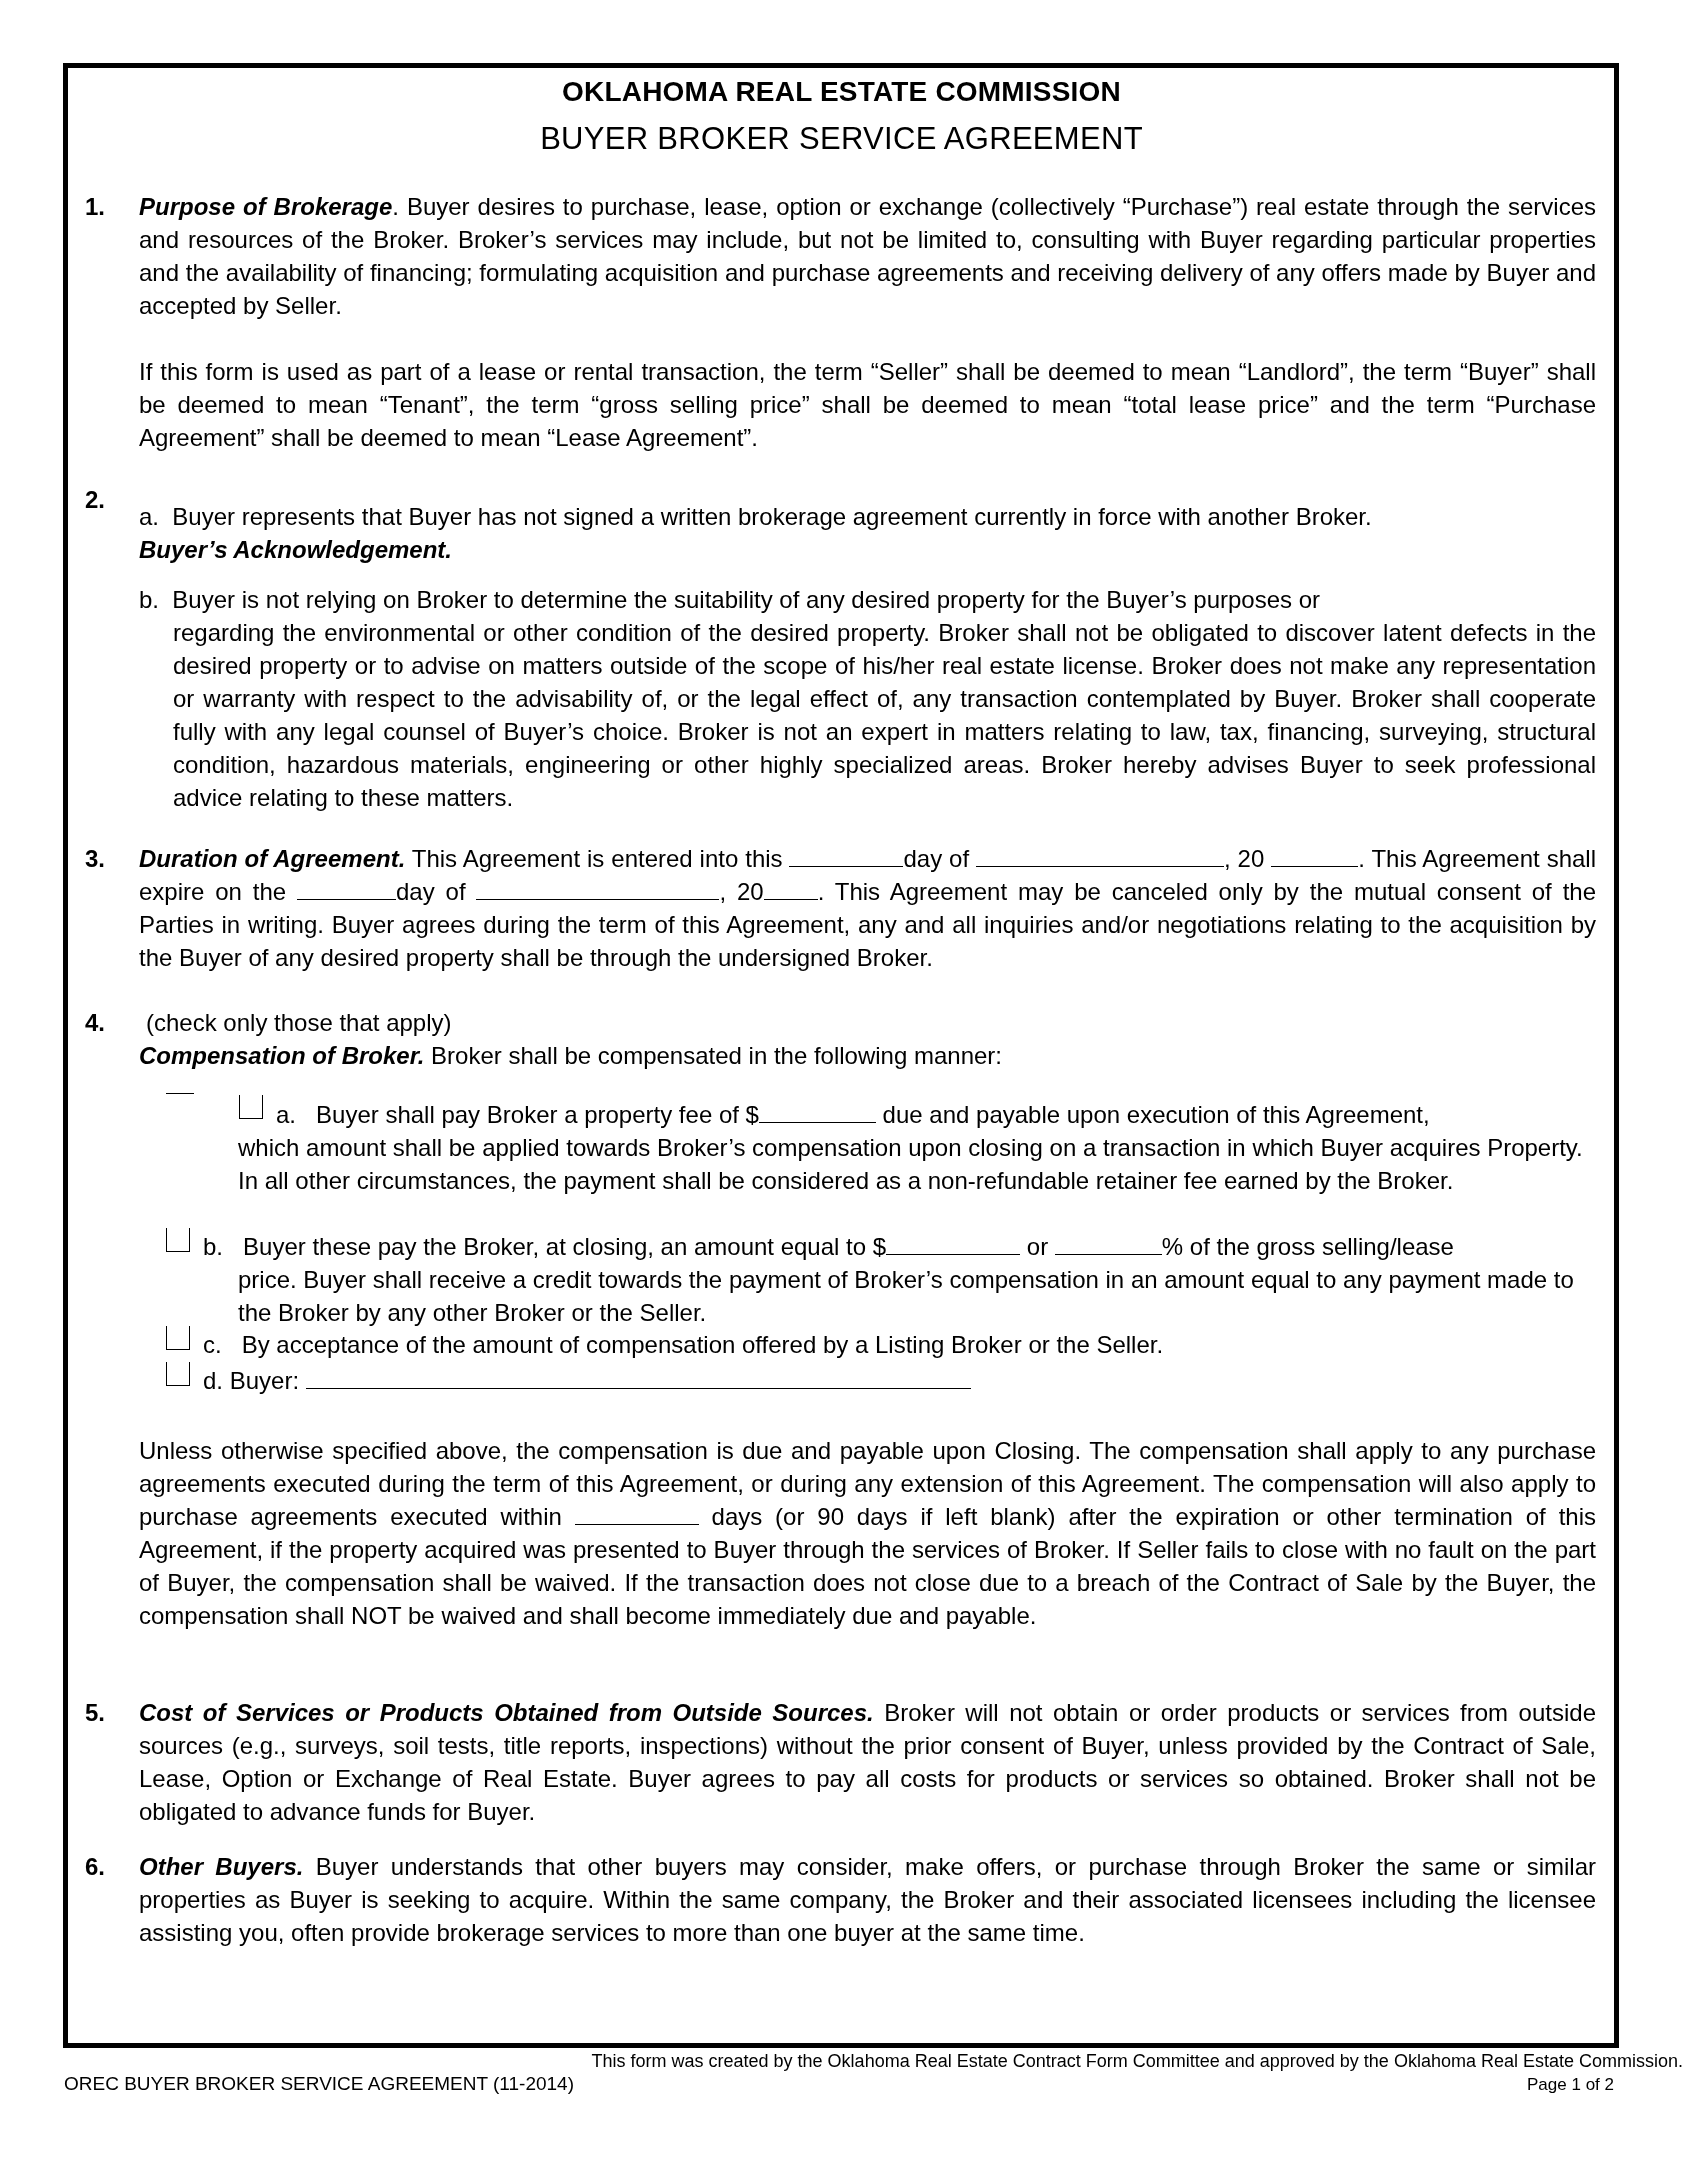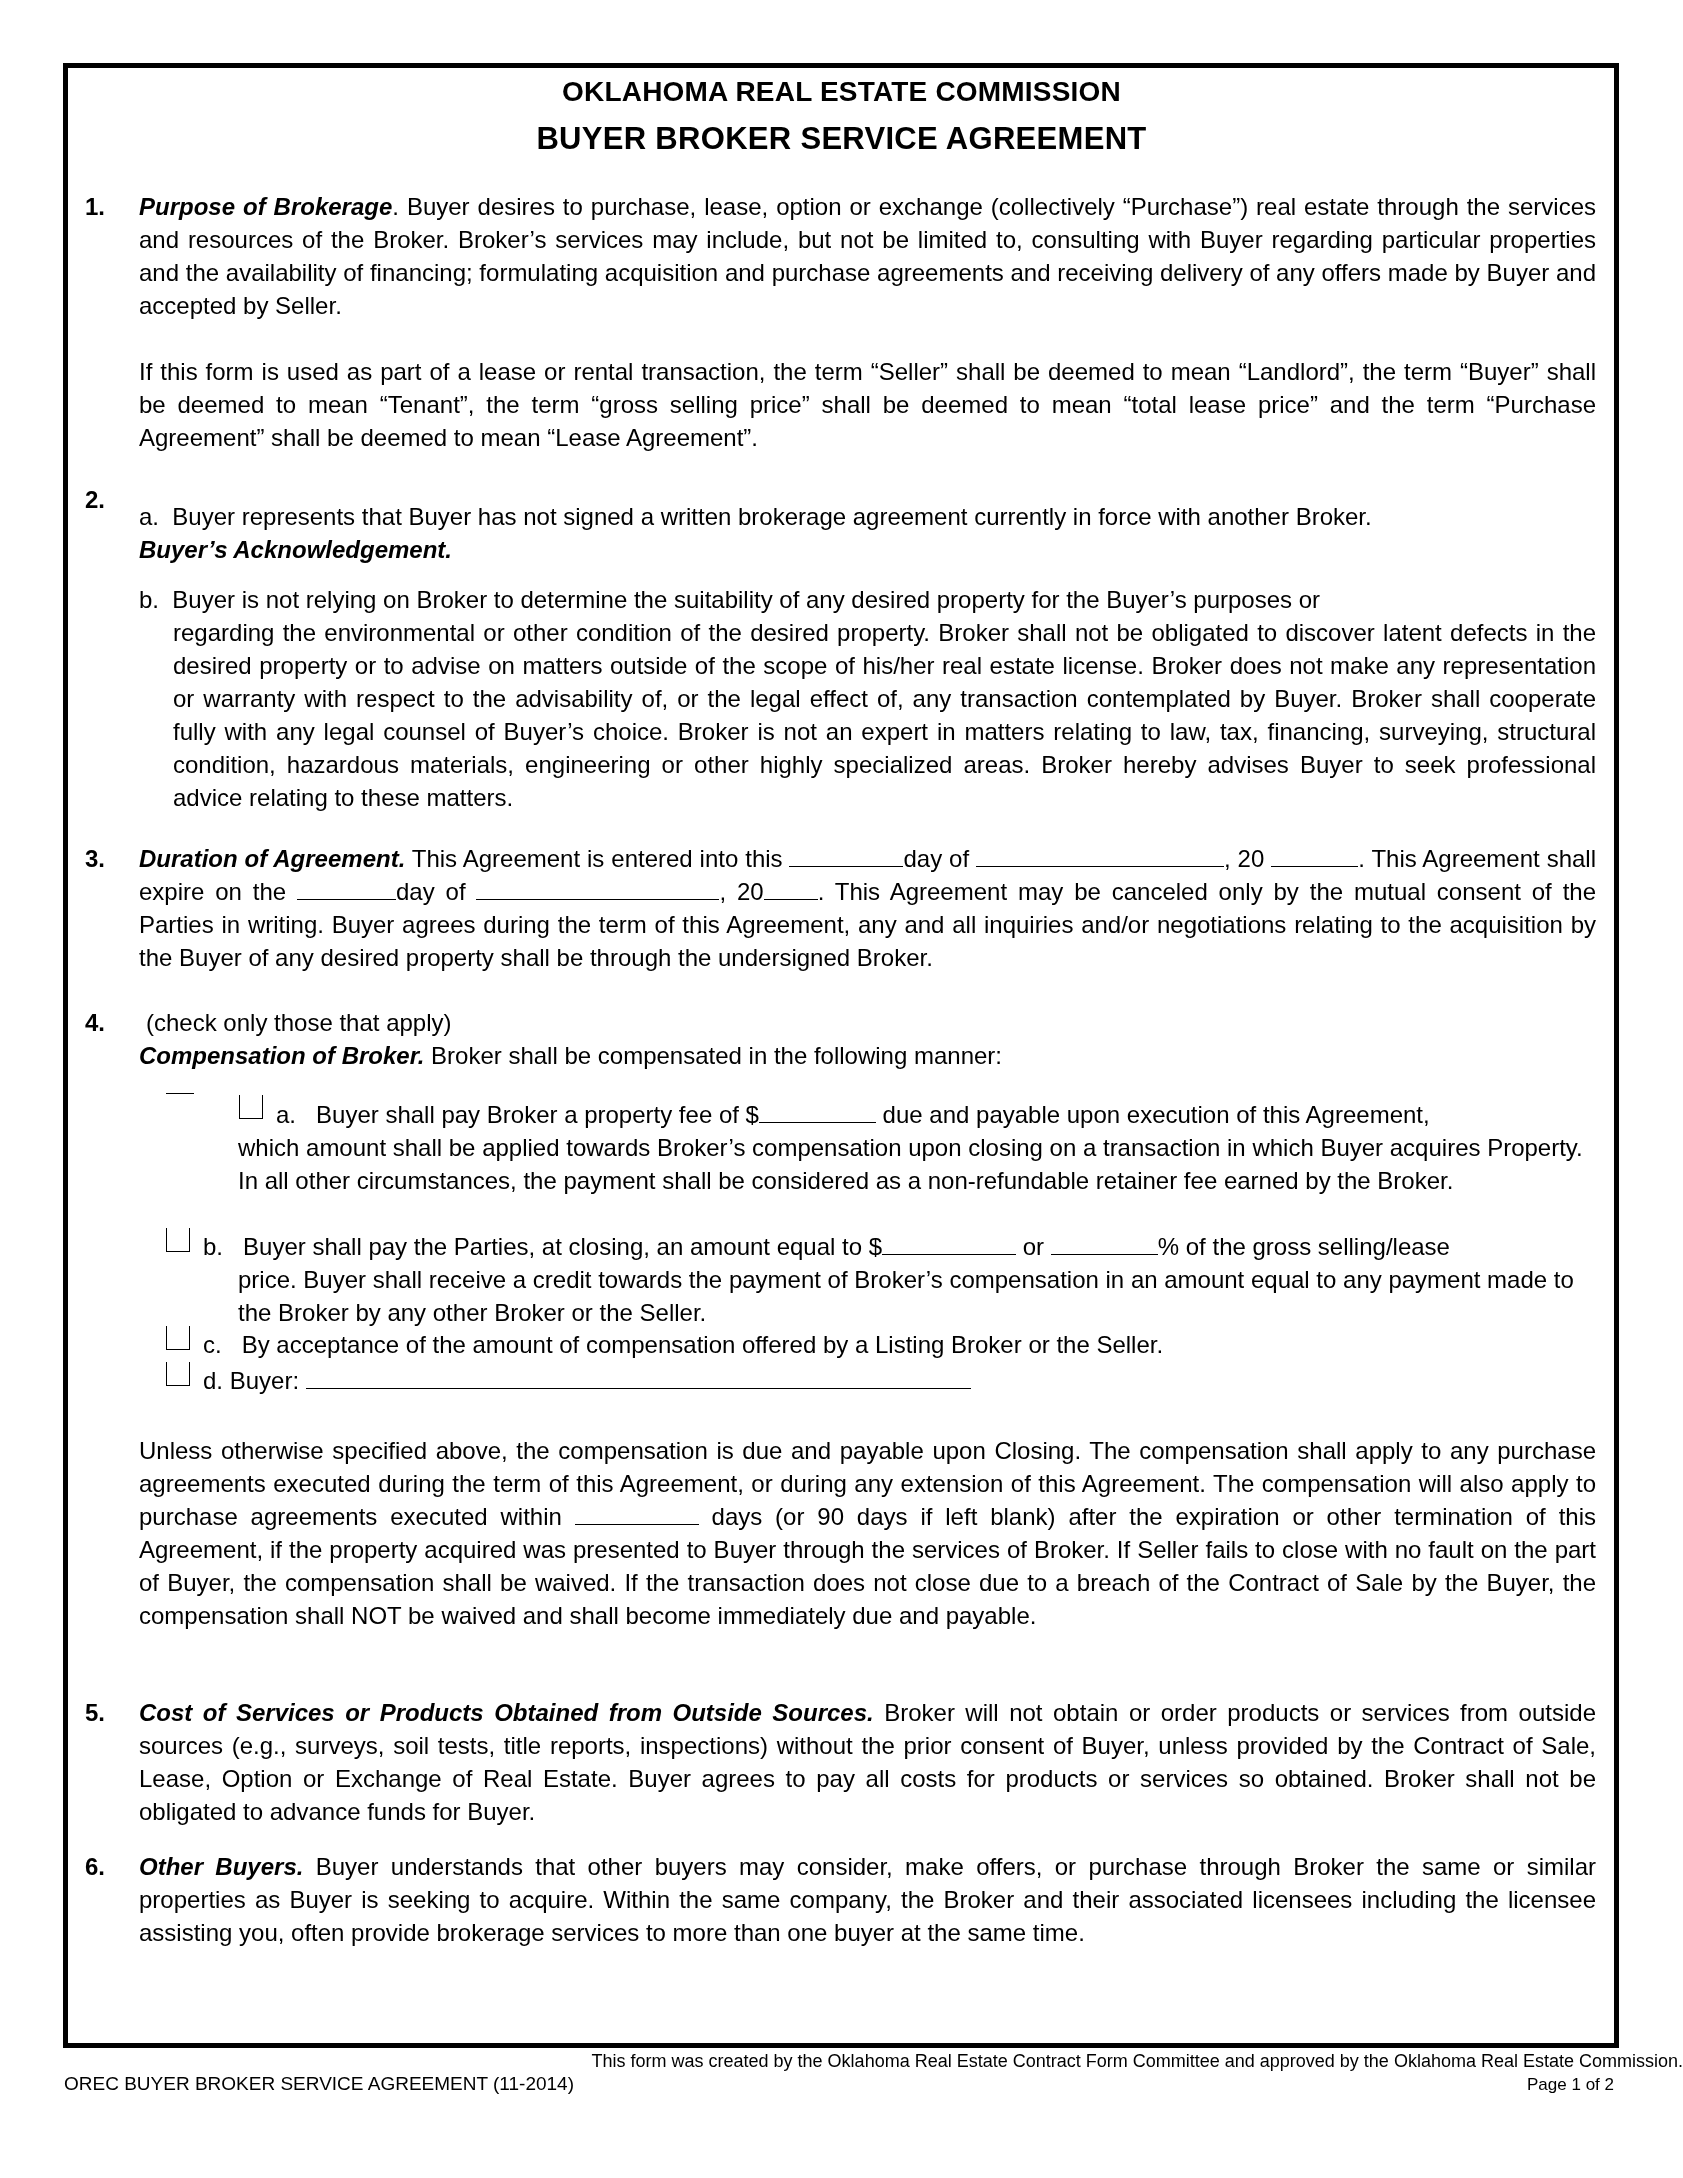--- a/index.html
+++ b/index.html
@@ -3,21 +3,21 @@
 <meta charset="utf-8">
 <style>
   html, body { margin:0; padding:0; background:#ffffff; }
   body { width:1683px; height:2178px; position:relative; overflow:hidden;
          font-family:"Liberation Sans", sans-serif; color:#000; }
   .frame { position:absolute; left:63px; top:63px; width:1546px; height:1975px;
            border:5px solid #000; box-sizing:content-box; }
   .t1 { position:absolute; left:0; width:1683px; top:75px; text-align:center;
         font-weight:bold; font-size:28px; line-height:34px; letter-spacing:0.2px; }
   .t2 { position:absolute; left:0; width:1683px; top:120px; text-align:center;
-        font-weight:bold; font-size:31px; line-height:38px; letter-spacing:0.3px; }
+        font-weight:normal; font-size:31px; line-height:38px; letter-spacing:0.3px; }
   .sec { position:absolute; left:85px; width:1511px; font-size:24px; line-height:33px; }
   .num { position:absolute; left:0; top:0; font-weight:bold; }
   .body { margin-left:54px; text-align:justify; }
   .body b { font-weight:bold;font-style:italic; }
   .par { text-align:justify; }
   .noj { text-align:left; }
   .blank { display:inline-block; border-bottom:1.5px solid #000; height:22px; vertical-align:baseline; }
   .cb { position:absolute; width:24px; height:24px; border-left:1.5px solid #000;
         border-right:1.5px solid #000; border-bottom:1.5px solid #000; box-sizing:border-box; }
   .dash { position:absolute; width:28px; border-top:1.5px solid #000; }
@@ -73,21 +73,21 @@
 
 <div class="dash" style="left:166px; top:1093px;"></div>
 <div class="cb" style="left:239px; top:1095px;"></div>
 <div class="item" style="left:238px; width:1358px; top:1098px;">
   <div style="padding-left:38px;"><span>a.</span>&nbsp;&nbsp;&nbsp;<span>Buyer shall pay Broker a property fee of $</span><span class="blank" style="width:117px;"></span><span> due and payable upon execution of this Agreement,</span></div>
   <div class="noj">which amount shall be applied towards Broker’s compensation upon closing on a transaction in which Buyer acquires Property. In all other circumstances, the payment shall be considered as a non-refundable retainer fee earned by the Broker.</div>
 </div>
 
 <div class="cb" style="left:166px; top:1228px;"></div>
 <div class="item" style="left:203px; width:1393px; top:1230px;">
-  <div><span>b.</span>&nbsp;&nbsp;&nbsp;<span>Buyer shall pay the Parties, at closing, an amount equal to $</span><span class="blank" style="width:134px;"></span><span> or </span><span class="blank" style="width:107px;"></span><span>% of the gross selling/lease</span></div>
+  <div><span>b.</span>&nbsp;&nbsp;&nbsp;<span>Buyer these pay the Broker, at closing, an amount equal to $</span><span class="blank" style="width:134px;"></span><span> or </span><span class="blank" style="width:107px;"></span><span>% of the gross selling/lease</span></div>
   <div class="noj" style="padding-left:35px;">price. Buyer shall receive a credit towards the payment of Broker’s compensation in an amount equal to any payment made to the Broker by any other Broker or the Seller.</div>
 </div>
 
 <div class="cb" style="left:166px; top:1326px;"></div>
 <div class="item" style="left:203px; width:1393px; top:1328px;">
   <span>c.</span>&nbsp;&nbsp;&nbsp;<span>By acceptance of the amount of compensation offered by a Listing Broker or the Seller.</span>
 </div>
 
 <div class="cb" style="left:166px; top:1362px;"></div>
 <div class="item" style="left:203px; width:1393px; top:1364px;">

